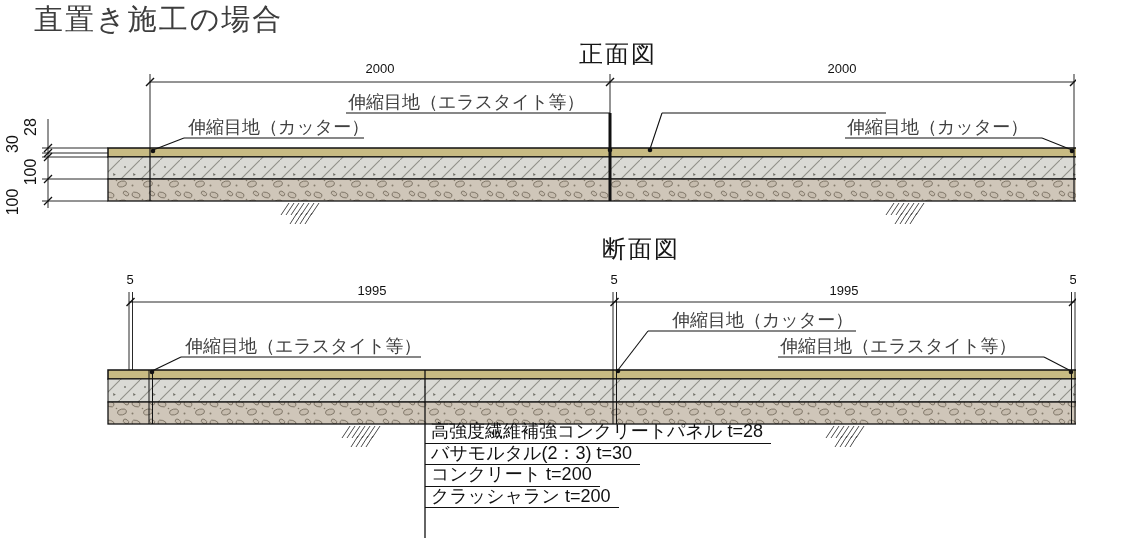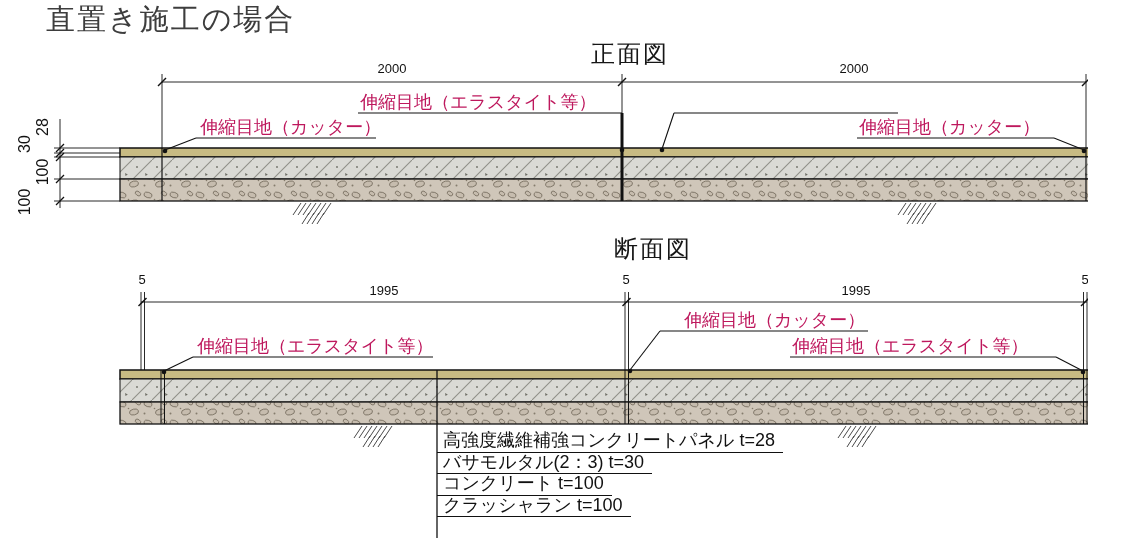--- a/index.html
+++ b/index.html
@@ -1,26 +1,26 @@
 <!DOCTYPE html>
 <html><head>
 <meta charset="utf-8">
 <style>
   html,body{margin:0;padding:0;background:#ffffff;}
   .canvas{
     position:relative;width:1076px;height:548px;background:#ffffff;
-    font-family:"Liberation Sans","DejaVu Sans",sans-serif;color:#111;overflow:hidden;margin-left:12px;
+    font-family:"Liberation Sans","DejaVu Sans",sans-serif;color:#111;overflow:hidden;
   }
   .canvas svg.linework{position:absolute;left:0;top:0;}
-  .lbl{position:absolute;white-space:nowrap;font-size:18px;line-height:20px;color:#be185d;}
+  .lbl{position:absolute;white-space:nowrap;font-size:18px;line-height:20px;color:#404040;}
   .title{position:absolute;left:34px;top:0px;font-size:29px;color:#3d3d3d;letter-spacing:2px;white-space:nowrap;}
   .view-label{position:absolute;font-size:24px;transform:translateX(-50%);letter-spacing:2px;white-space:nowrap;color:#161616;}
   .dim{position:absolute;transform:translateX(-50%);font-size:13px;white-space:nowrap;}
   .vdim{position:absolute;transform:translate(-50%,-50%) rotate(-90deg);font-size:16px;white-space:nowrap;}
-  .notes{position:absolute;left:425px;top:431px;}
+  .notes{position:absolute;left:425px;top:422px;}
   .note{display:block;width:max-content;font-size:18px;line-height:19.5px;padding:0 8px 1px 6px;border-bottom:1.6px solid #111;white-space:nowrap;}
 </style>
 </head>
 <body>
 
 <div class="canvas">
 
   <svg class="linework" width="1122" height="548" viewBox="0 0 1122 548">
     <defs>
       <pattern id="pat-concrete" width="20" height="20" patternUnits="userSpaceOnUse">
@@ -175,17 +175,17 @@
   <div class="dim" style="left:844px;top:283px">1995</div>
   <div class="dim" style="left:1073px;top:272px">5</div>
 
   <div class="lbl" style="left:672px;top:310px">伸縮目地（カッター）</div>
   <div class="lbl" style="left:185px;top:336px">伸縮目地（エラスタイト等）</div>
   <div class="lbl" style="left:780px;top:336px">伸縮目地（エラスタイト等）</div>
 
   <div class="notes">
     <span class="note">高強度繊維補強コンクリートパネル t=28</span>
     <span class="note">バサモルタル(2：3) t=30</span>
-    <span class="note">コンクリート t=100</span>
-    <span class="note">クラッシャラン t=100</span>
+    <span class="note">コンクリート t=200</span>
+    <span class="note">クラッシャラン t=200</span>
   </div>
 
 </div>
 
 </body></html>

